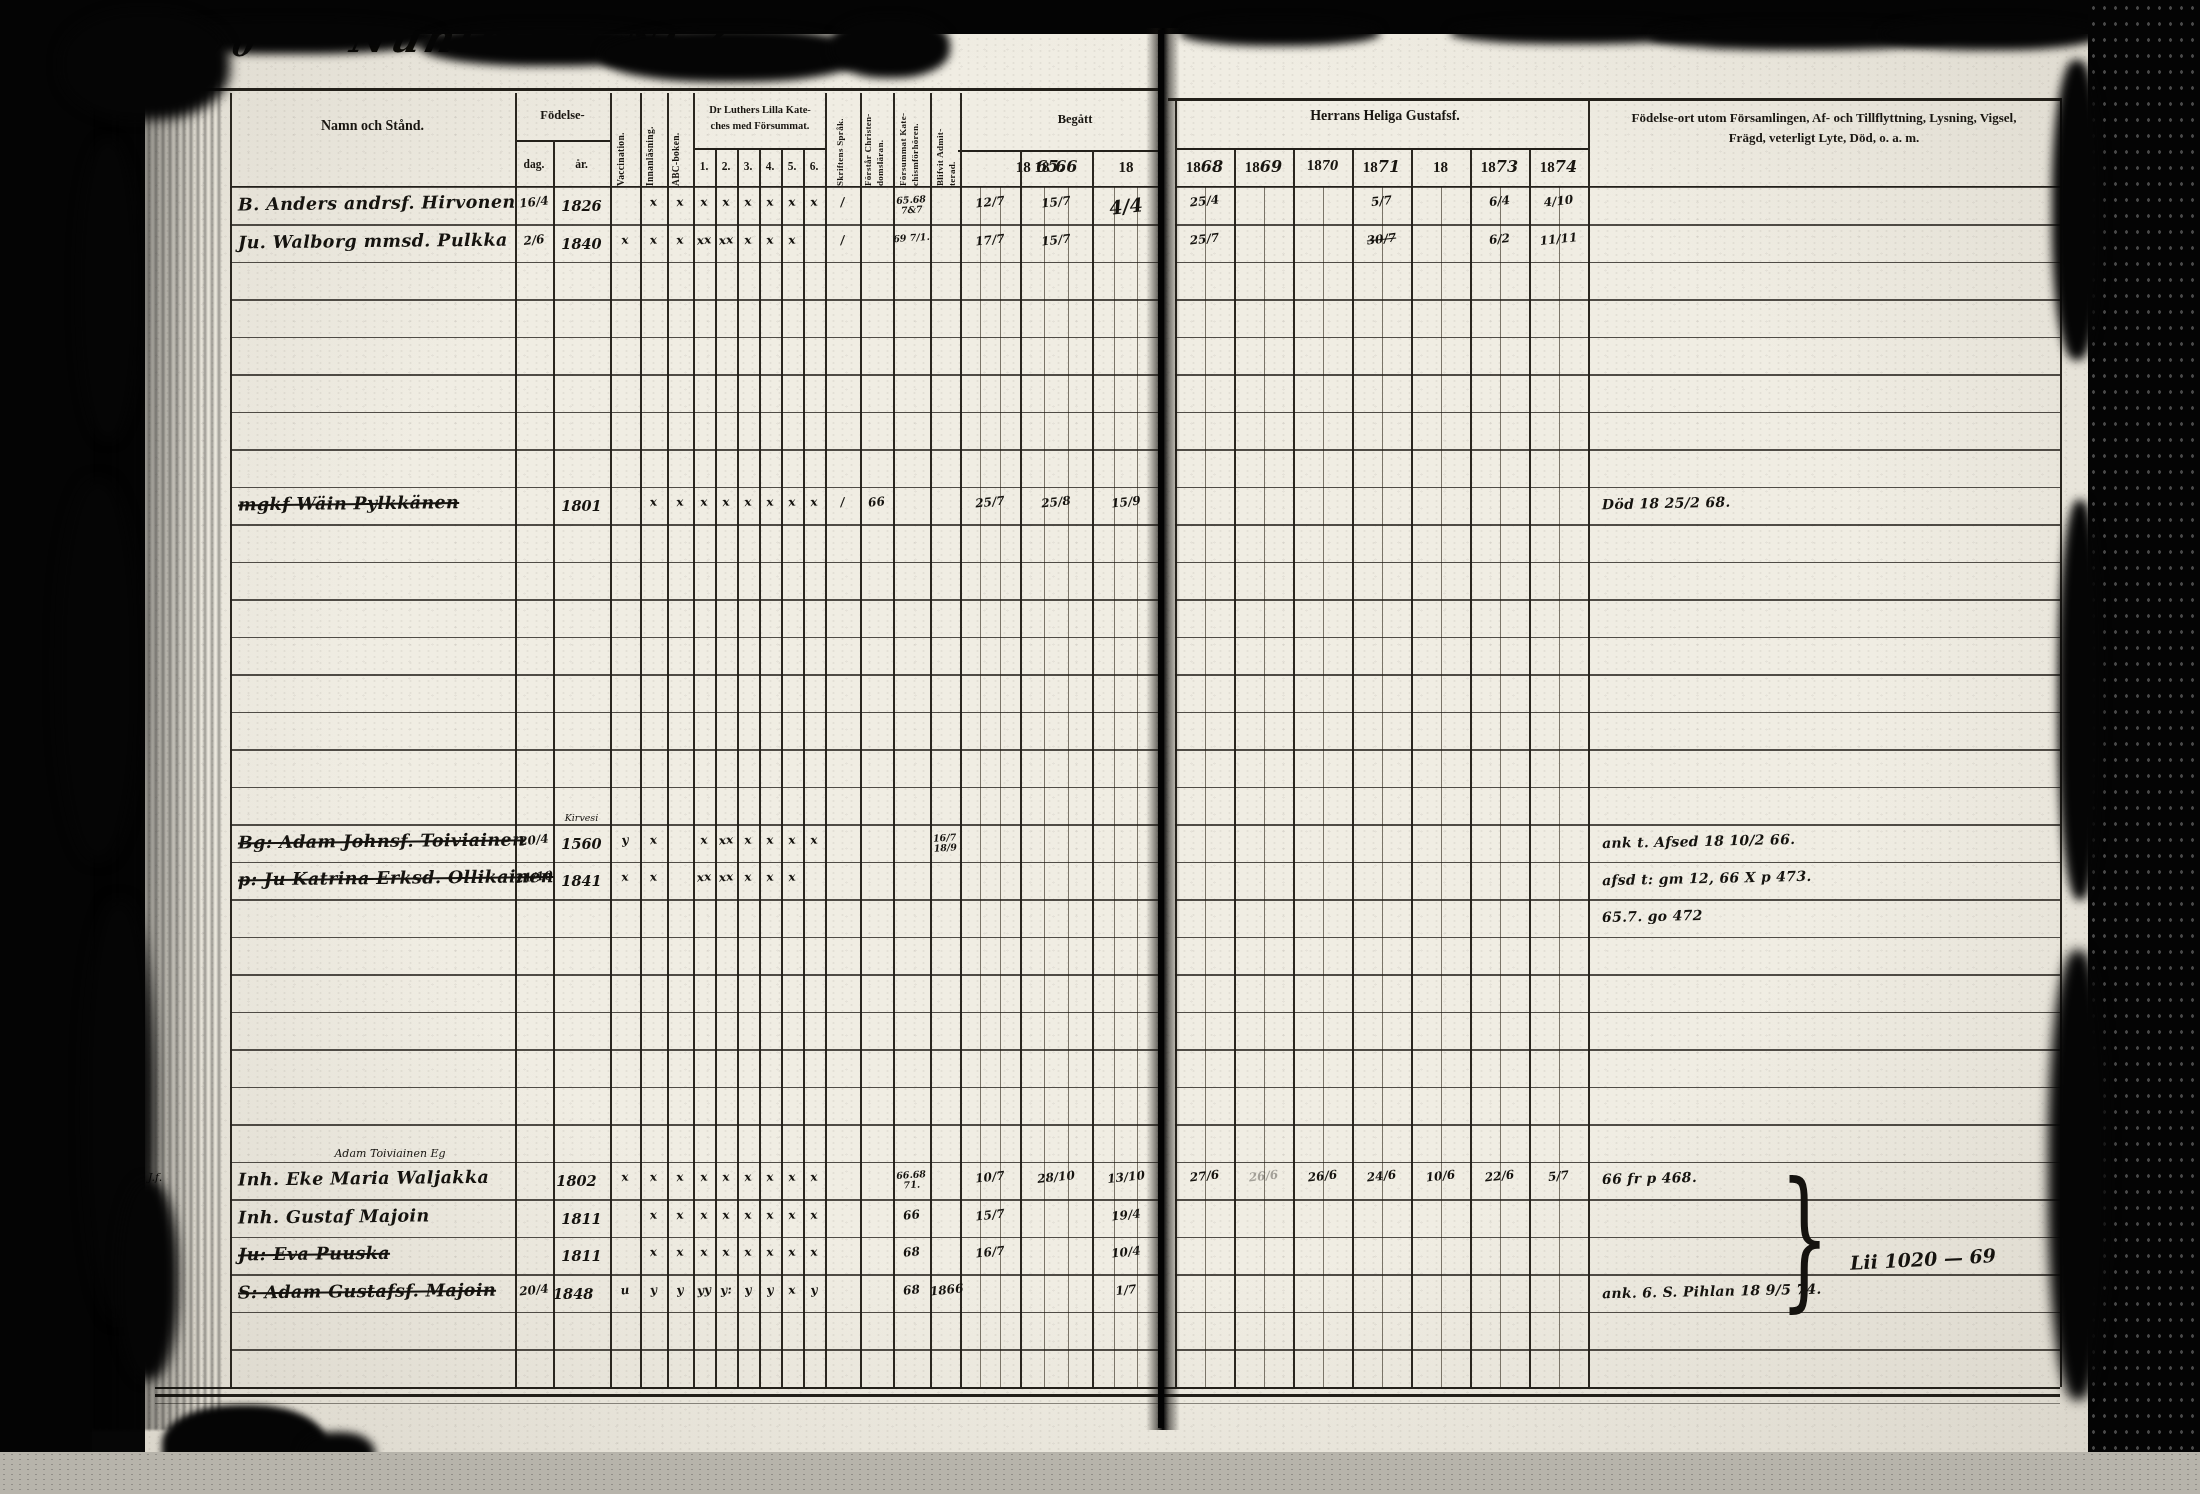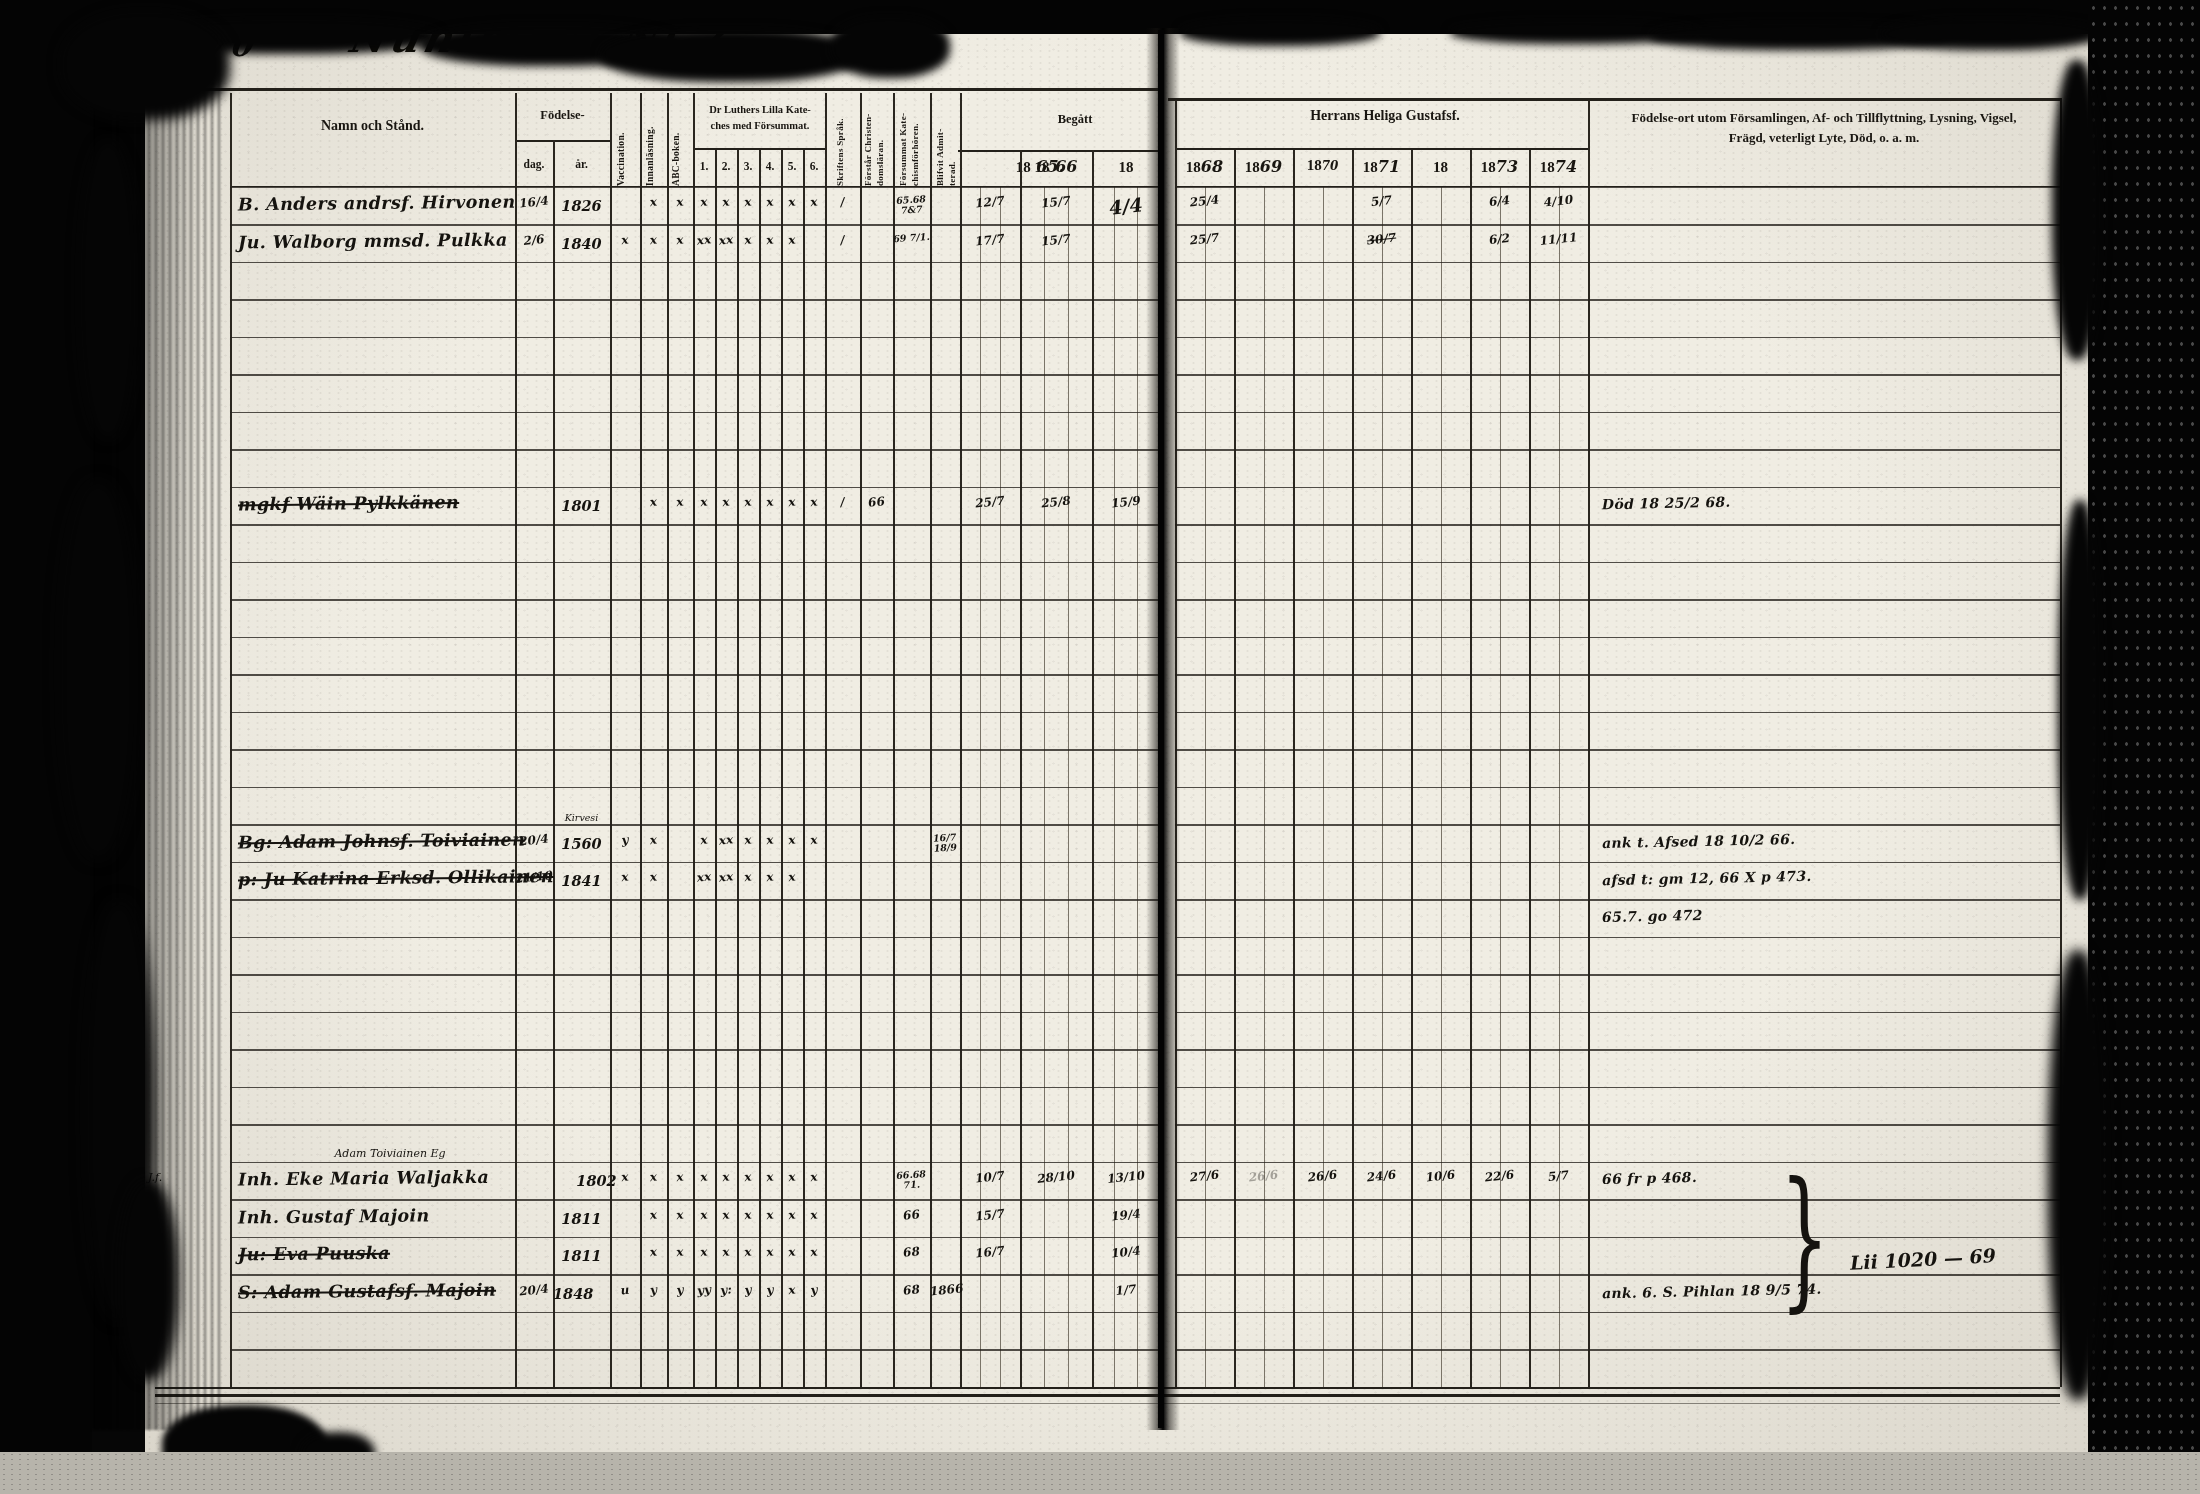--- a/index.html
+++ b/index.html
@@ -240,21 +240,21 @@
       <div class="hw mk" style="left: 380px; top: 683px; width: 30px;">x</div>
       <div class="hw mk" style="left: 410px; top: 683px; width: 27px;">x</div>
       <div class="hw mk" style="left: 463px; top: 683px; width: 22px;">xx</div>
       <div class="hw mk" style="left: 485px; top: 683px; width: 22px;">xx</div>
       <div class="hw mk" style="left: 507px; top: 683px; width: 22px;">x</div>
       <div class="hw mk" style="left: 529px; top: 683px; width: 22px;">x</div>
       <div class="hw mk" style="left: 551px; top: 683px; width: 22px;">x</div>
       <div class="hw sm" style="left: 60px; top: 960px; width: 200px; text-align: center;">Adam Toiviainen Eg</div>
       <div class="hw sm" style="left: -82px; top: 984px;">J.f.</div>
       <div class="hw name" style="left: 8px; top: 981px; width: 270px;">Inh. Eke Maria Waljakka</div>
-      <div class="hw hwv" style="left: 338px; top: 985px; width: 57px;">1802</div>
+      <div class="hw hwv" style="left: 318px; top: 985px; width: 57px;">1802</div>
       <div class="hw mk" style="left: 380px; top: 983px; width: 30px;">x</div>
       <div class="hw mk" style="left: 410px; top: 983px; width: 27px;">x</div>
       <div class="hw mk" style="left: 437px; top: 983px; width: 26px;">x</div>
       <div class="hw mk" style="left: 463px; top: 983px; width: 22px;">x</div>
       <div class="hw mk" style="left: 485px; top: 983px; width: 22px;">x</div>
       <div class="hw mk" style="left: 507px; top: 983px; width: 22px;">x</div>
       <div class="hw mk" style="left: 529px; top: 983px; width: 22px;">x</div>
       <div class="hw mk" style="left: 551px; top: 983px; width: 22px;">x</div>
       <div class="hw mk" style="left: 573px; top: 983px; width: 22px;">x</div>
       <div class="hw mk wr" style="left: 663px; top: 983px; width: 37px;">66.68 71.</div>

